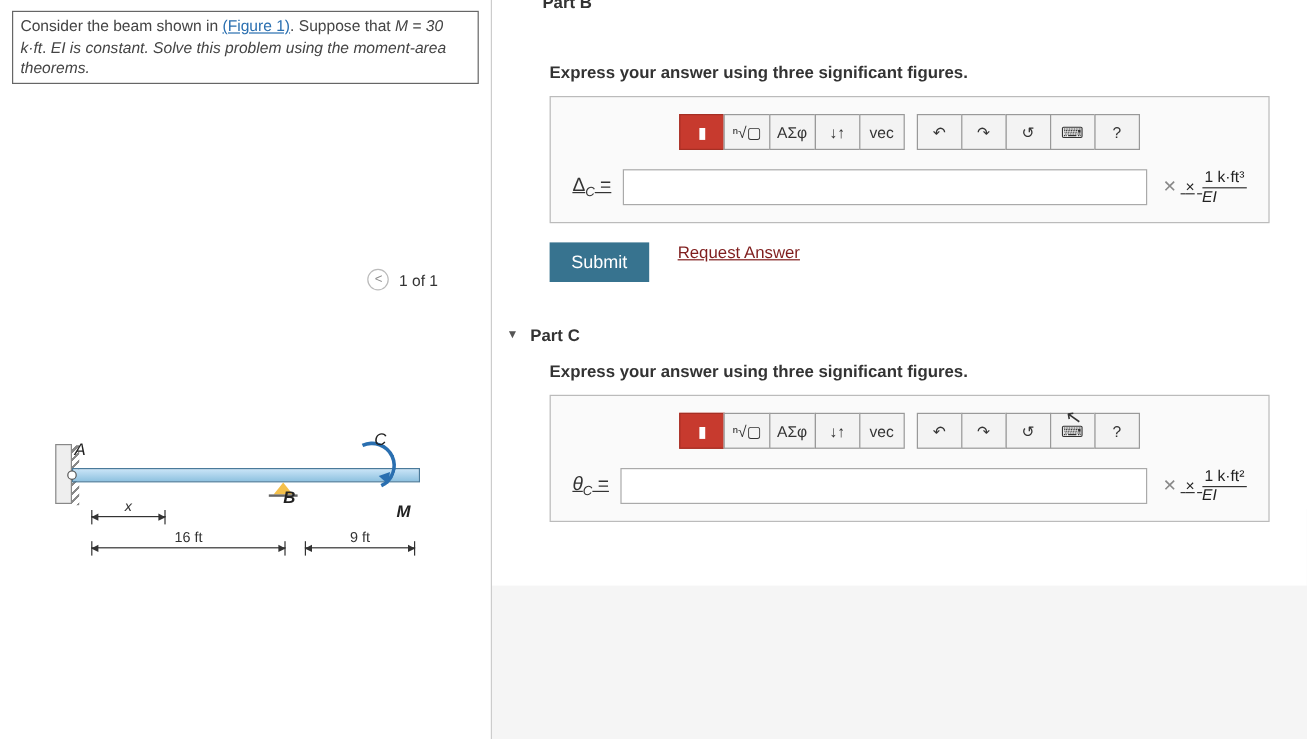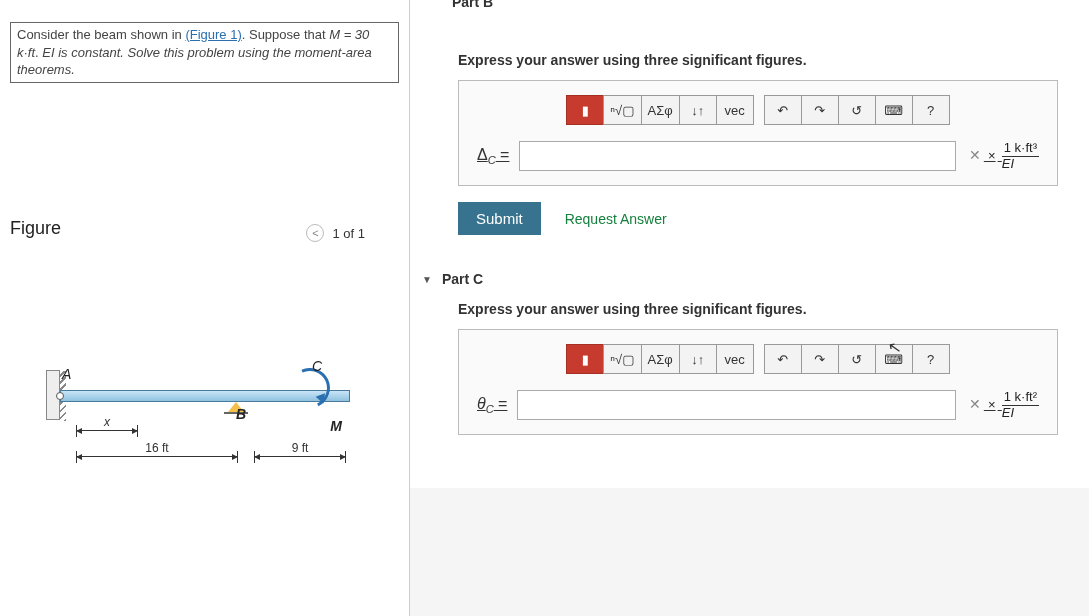--- a/index.html
+++ b/index.html
@@ -16,21 +16,21 @@
   .left-panel {
     position: absolute;
     left: 0;
     top: 0;
     width: 410px;
     height: 616px;
     background: #fff;
     border-right: 1px solid #ccc;
   }
   .problem-box {
-    margin: 22px 10px;
+    margin: 9px 10px;
     padding: 3px 6px;
     border: 1px solid #666;
     font-size: 13px;
     line-height: 1.35;
     color: #444;
   }
   .problem-box .italic { font-style: italic; }
   .figure-label {
     margin: 135px 0 0 10px;
     font-size: 18px;
@@ -209,28 +209,28 @@
   .unit .num{display:block;border-bottom:1px solid #333;padding:0 2px;font-size:13px;line-height:1.1;}
   .unit .den{display:block;font-size:13px;font-style:italic;line-height:1.1;}
   .unit .mult{font-size:13px;margin-right:2px;}
   .clear-x{
     display:inline-block;width:18px;height:18px;
     color:#888;font-size:14px;text-align:center;line-height:18px;
     border:1px solid transparent;
   }
   .submit-row {
     margin:16px 0 0 36px;
-    display:flex;align-items:center;gap:24px;
+    display:flex;gap:24px;
   }
   .submit-btn {
     background:#37738f;color:#fff;
     border:none;padding:8px 18px;font-size:15px;
   }
   .req-link {
-    color:#15803d;font-size:14px;
+    color:#7f1d1d;text-decoration:underline;font-size:14px;
   }
   .partB-header{
     position:absolute;top:-6px;left:42px;
     font-weight:bold;color:#333;
   }
   .cursor-icon{
     position:absolute;
     right:188px;
     top:338px;
     font-size:16px;
@@ -239,21 +239,20 @@
   }
 </style>
 </head>
 <body>
 
 <div class="left-panel">
   <div class="problem-box">
     <span>Consider the beam shown in </span><span style="color:#2a6fb0;text-decoration:underline">(Figure 1)</span><span>. Suppose that </span><span class="italic">M = 30 k·ft</span><span>. </span><span class="italic">EI is constant. Solve this problem using the moment-area theorems.</span>
   </div>
 
-  <div class="figure-label">Figure</div>
   <div class="figure-nav">
     <div class="nav-btn">&lt;</div>
     <span>1 of 1</span>
     <div class="nav-btn" style="visibility:hidden">&gt;</div>
   </div>
 
   <div class="figure-area">
     <div class="support"></div>
     <div class="beam"></div>
     <div class="hinge"></div>

